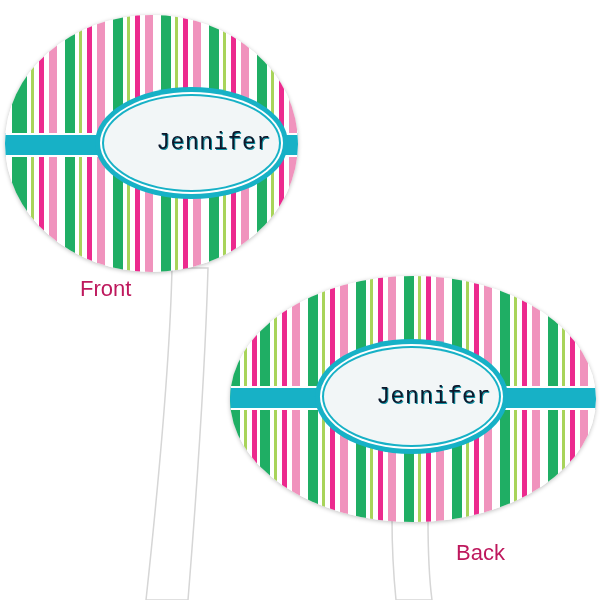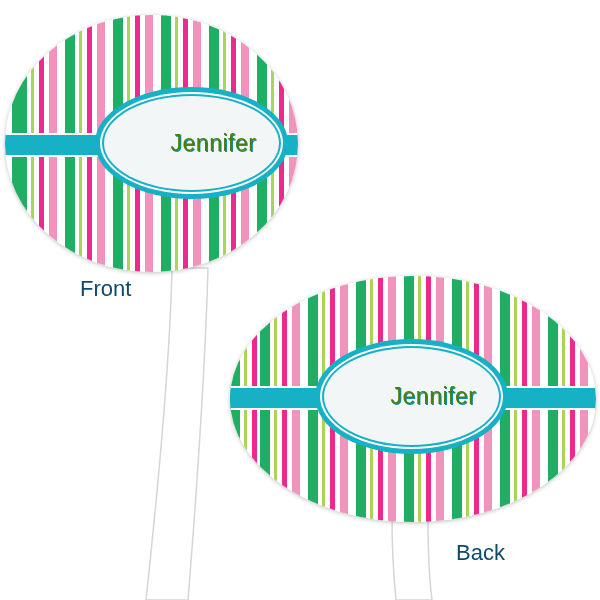--- a/index.html
+++ b/index.html
@@ -5,22 +5,22 @@
   html, body { margin:0; padding:0; background:#ffffff; }
   body { width:600px; height:600px; position:relative; overflow:hidden; font-family:"Liberation Sans", sans-serif; }
   .stick { position:absolute; }
   .paddle { position:absolute; border-radius:50%; overflow:hidden; box-shadow: 0 1px 4px rgba(0,0,0,0.25); }
   .stripes { position:absolute; inset:0; }
   .band { position:absolute; left:0; right:0; border-top:2px solid #fff; border-bottom:2px solid #fff; }
   .medallion { position:absolute; border-radius:50%; background:#17b1c6; }
   .medallion .ring1 { position:absolute; inset:5px; border-radius:50%; background:#fff; }
   .medallion .ring2 { position:absolute; inset:7px; border-radius:50%; background:#17b1c6; }
   .medallion .inner { position:absolute; inset:9px; border-radius:50%; background:#f2f6f7; display:flex; align-items:center; justify-content:center; }
-  .name { font-family:Liberation Sans, sans-serif; color:#4d7c0f; font-size:23px; letter-spacing:0.5px; text-shadow: 1px 1px 0 #0e8fa3; margin-left: 44px; }
-  .label { position:absolute; font-family:"Liberation Sans", sans-serif; font-size:22px; color:#0c4a6e; }
+  .name { font-family:Liberation Mono, monospace; color:#0f172a; font-size:23px; letter-spacing:0.5px; text-shadow: 1px 1px 0 #0e8fa3; margin-left: 44px; }
+  .label { position:absolute; font-family:"Liberation Sans", sans-serif; font-size:22px; color:#be185d; }
 </style>
 </head>
 <body>
 
 <svg class="stick" style="left:0;top:0" width="600" height="600">
   <path d="M172,268 L208,268 C206,340 200,450 188,600 L146,600 C160,470 170,360 172,268 Z" fill="#ffffff" stroke="#d6d6d6" stroke-width="1.5"></path>
   <path d="M392,518 L428,518 C428,560 430,585 432,600 L396,600 C394,580 392,560 392,518 Z" fill="#ffffff" stroke="#d6d6d6" stroke-width="1.5"></path>
 </svg>
 
 <div class="paddle" style="left:5px;top:15px;width:293px;height:257px;">

